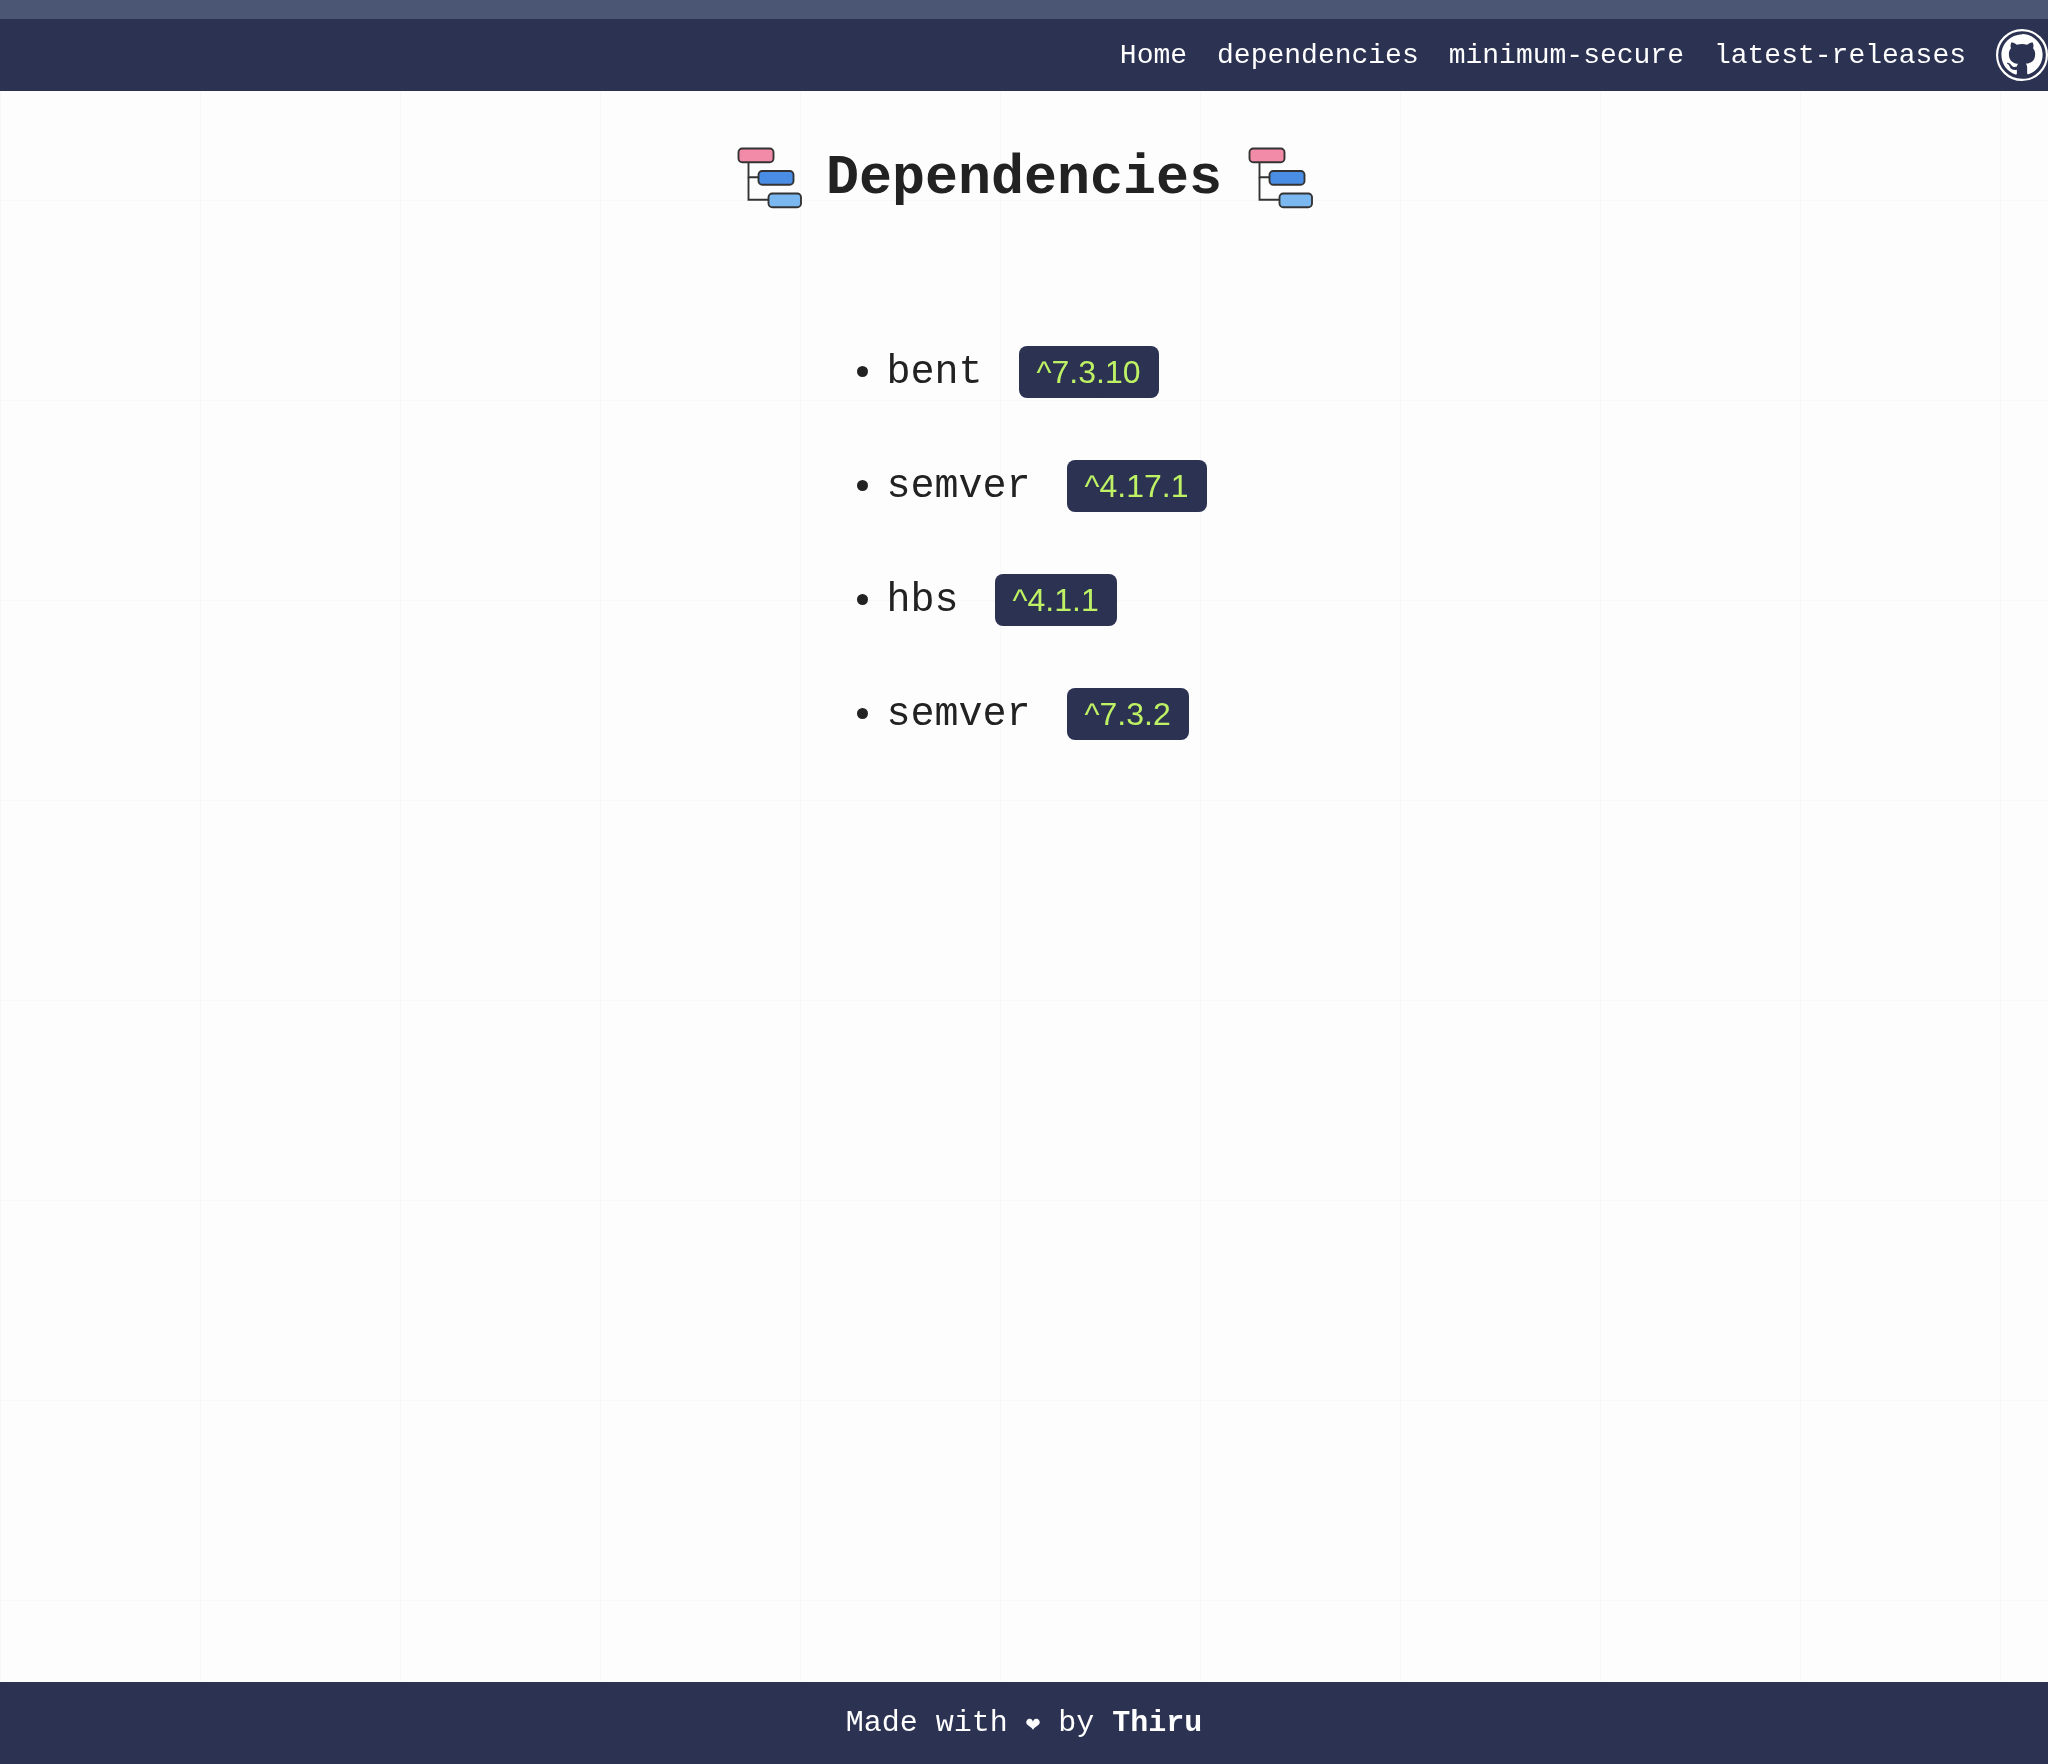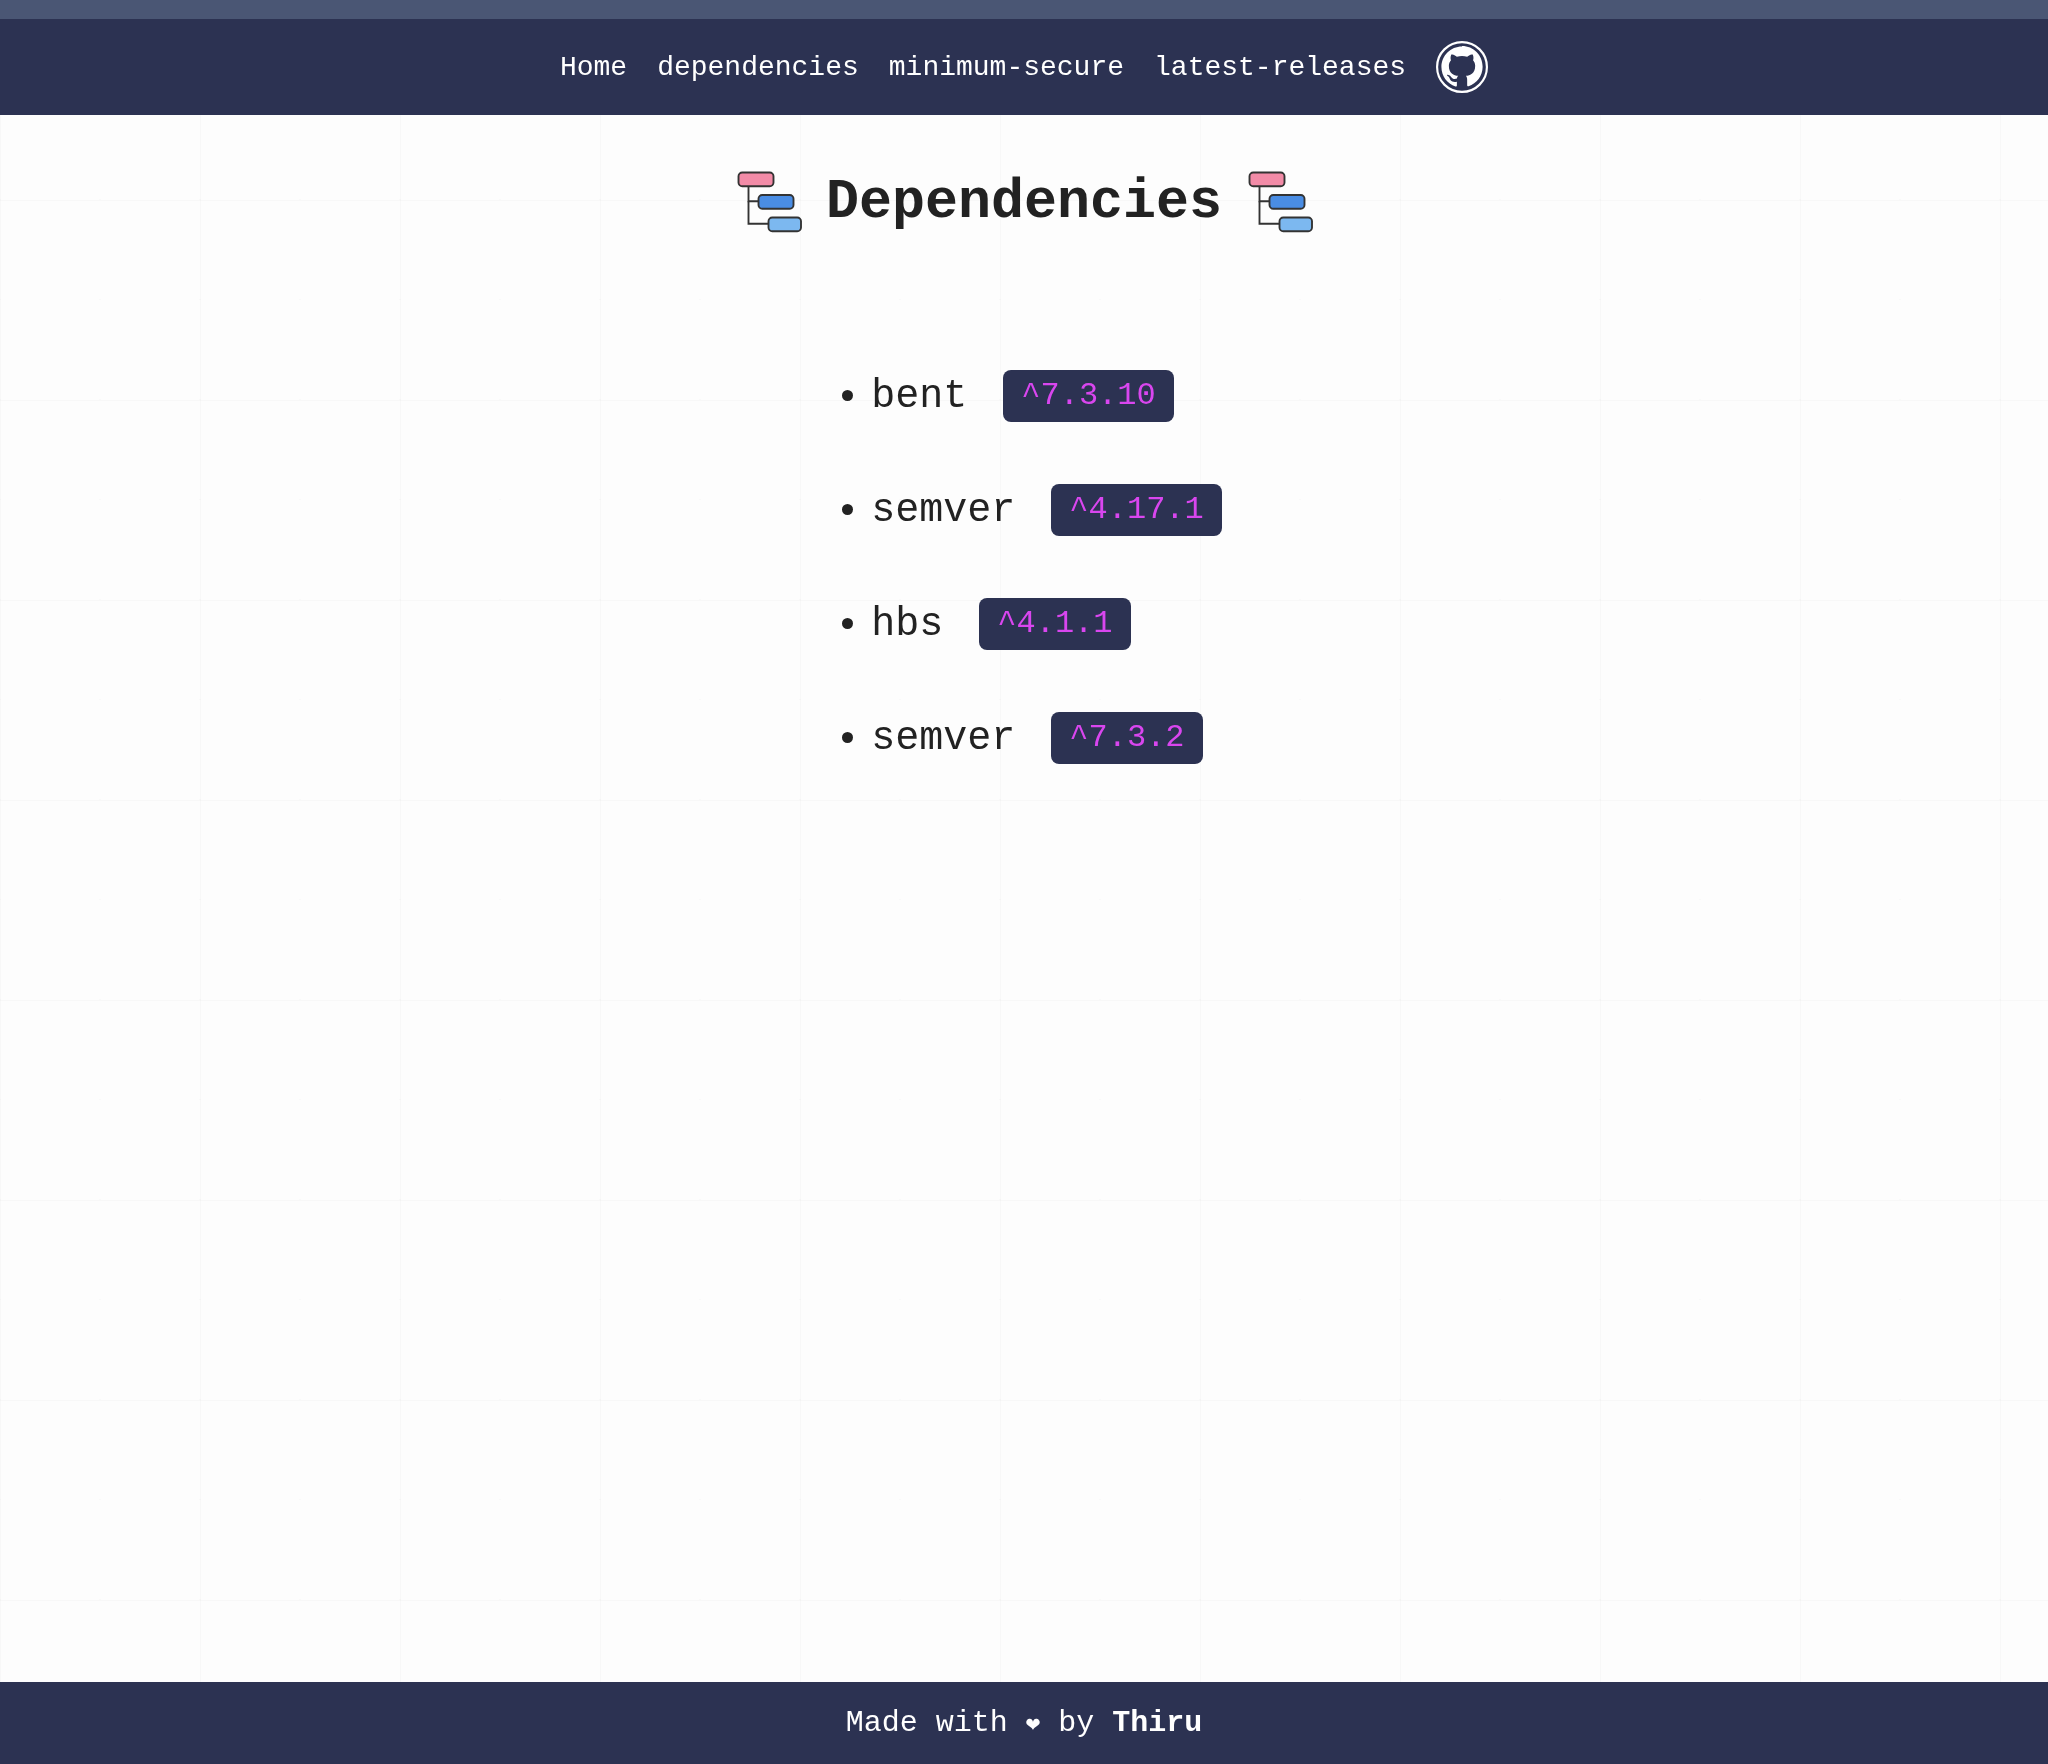--- a/index.html
+++ b/index.html
@@ -35,23 +35,23 @@
 
     .top-bar {
       height: 19px;
       background-color: #4a5674;
       width: 100%;
     }
 
     header.navbar {
       background-color: #2c3252;
       display: flex;
-      justify-content: center;
-      align-items: center;
-      padding: 22px 0;
+      justify-content: flex-end;
+      align-items: center;
+      padding: 10px 0;
       gap: 30px;
     }
 
     .nav-link {
       color: #ffffff;
       font-size: 28px;
       text-decoration: none;
       font-family: "Courier New", Courier, monospace;
       cursor: pointer;
     }
@@ -112,25 +112,25 @@
       margin-bottom: 62px;
       line-height: 1;
     }
 
     .dep-name {
       display: inline;
     }
 
     .version-badge {
       background-color: #2c3252;
-      color: #d946ef;
+      color: #bef264;
       font-size: 32px;
       padding: 10px 18px;
       border-radius: 8px;
-      font-family: Liberation Mono, monospace;
+      font-family: Liberation Sans, sans-serif;
       margin-left: 12px;
       display: inline-block;
       vertical-align: middle;
     }
 
     footer {
       background-color: #2c3252;
       color: #ffffff;
       text-align: center;
       padding: 24px 0;

